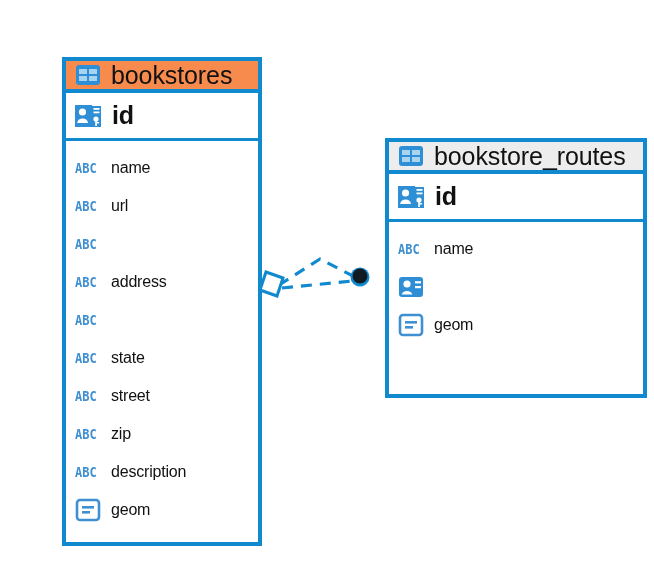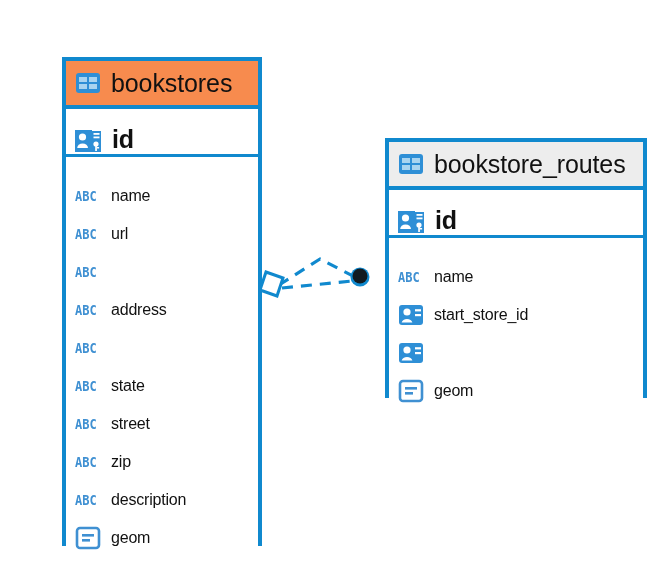--- a/index.html
+++ b/index.html
@@ -26,51 +26,51 @@
     position: absolute;
     box-sizing: border-box;
     border: 4px solid #1089ce;
     background: #ffffff;
   }
 
   .entity-header {
     box-sizing: border-box;
     display: flex;
     align-items: center;
-    height: 48px;
+    height: 32px;
     padding-left: 9px;
     border-bottom: 4px solid #1089ce;
   }
   .entity-header.accent { background: #f78b4e; }
   .entity-header.plain  { background: #ededed; }
 
   .entity-title {
     font-size: 25px;
     color: #111111;
     margin-left: 10px;
     white-space: nowrap;
     letter-spacing: -0.1px;
   }
 
   .pk-row {
     box-sizing: border-box;
     display: flex;
-    align-items: flex-end;
+    align-items: center;
     height: 48px;
     padding-left: 8px;
     border-bottom: 3px solid #1089ce;
     background: #ffffff;
   }
   .pk-row .field-label {
     font-weight: bold;
     font-size: 25px;
   }
 
   .fields {
-    padding: 20px 0 4px 0;
+    padding: 8px 0 4px 0;
   }
   .field-row {
     display: flex;
     align-items: center;
     height: 38px;
     padding-left: 9px;
     background: #ffffff;
   }
   .field-label {
     font-size: 16px;
@@ -260,43 +260,31 @@
       <span class="field-label">id</span>
     </div>
 
     <div class="fields">
 
       <div class="field-row">
         <span class="icon-abc">ABC</span>
         <span class="field-label">name</span>
       </div>
 
+
       <div class="field-row">
         <span class="icon">
           <svg width="26" height="24" viewBox="0 0 26 24">
             <rect x="1" y="2" width="24" height="20" rx="3" fill="#2e8fd6"></rect>
             <circle cx="9" cy="9" r="3.6" fill="#ffffff"></circle>
             <path d="M3.6 19.5 a5.6 4.8 0 0 1 10.8 0 z" fill="#ffffff"></path>
             <rect x="17" y="6.2" width="6" height="2.2" fill="#ffffff"></rect>
             <rect x="17" y="11" width="6" height="2.2" fill="#ffffff"></rect>
           </svg>
         </span>
-        <span class="field-label">start_store_id</span>
-      </div>
-
-      <div class="field-row">
-        <span class="icon">
-          <svg width="26" height="24" viewBox="0 0 26 24">
-            <rect x="1" y="2" width="24" height="20" rx="3" fill="#2e8fd6"></rect>
-            <circle cx="9" cy="9" r="3.6" fill="#ffffff"></circle>
-            <path d="M3.6 19.5 a5.6 4.8 0 0 1 10.8 0 z" fill="#ffffff"></path>
-            <rect x="17" y="6.2" width="6" height="2.2" fill="#ffffff"></rect>
-            <rect x="17" y="11" width="6" height="2.2" fill="#ffffff"></rect>
-          </svg>
-        </span>
       </div>
 
       <div class="field-row">
         <span class="icon">
           <svg width="26" height="24" viewBox="0 0 26 24">
             <rect x="2" y="2" width="22" height="20" rx="3" fill="#ffffff" stroke="#3f90d2" stroke-width="2.6"></rect>
             <rect x="7" y="8" width="12" height="2.6" fill="#3f90d2"></rect>
             <rect x="7" y="13" width="8" height="2.6" fill="#3f90d2"></rect>
           </svg>
         </span>

